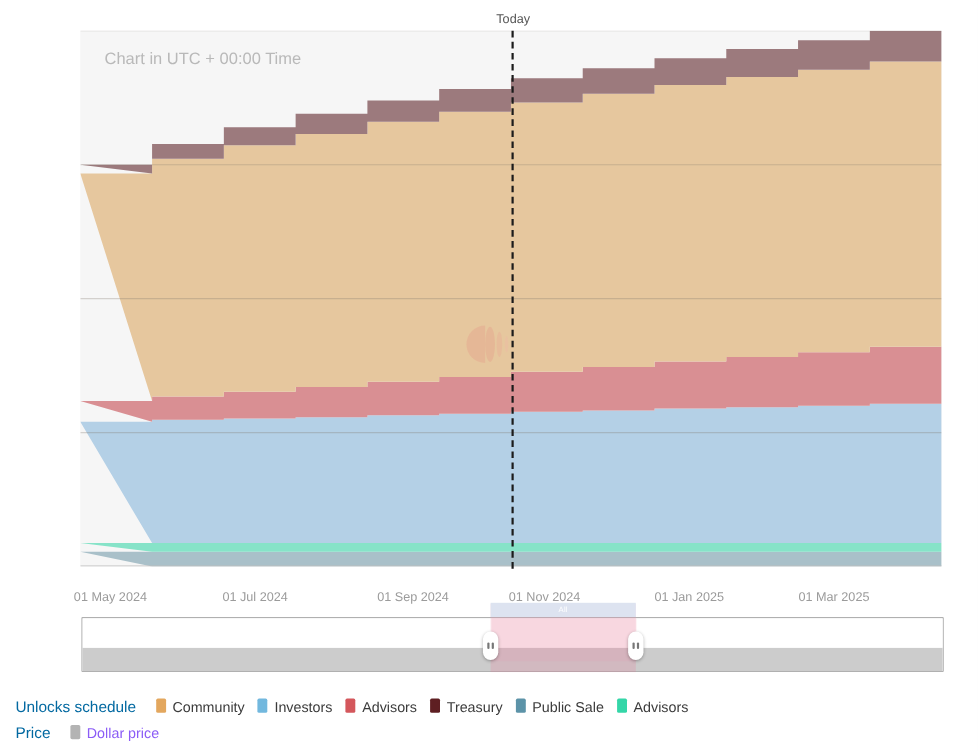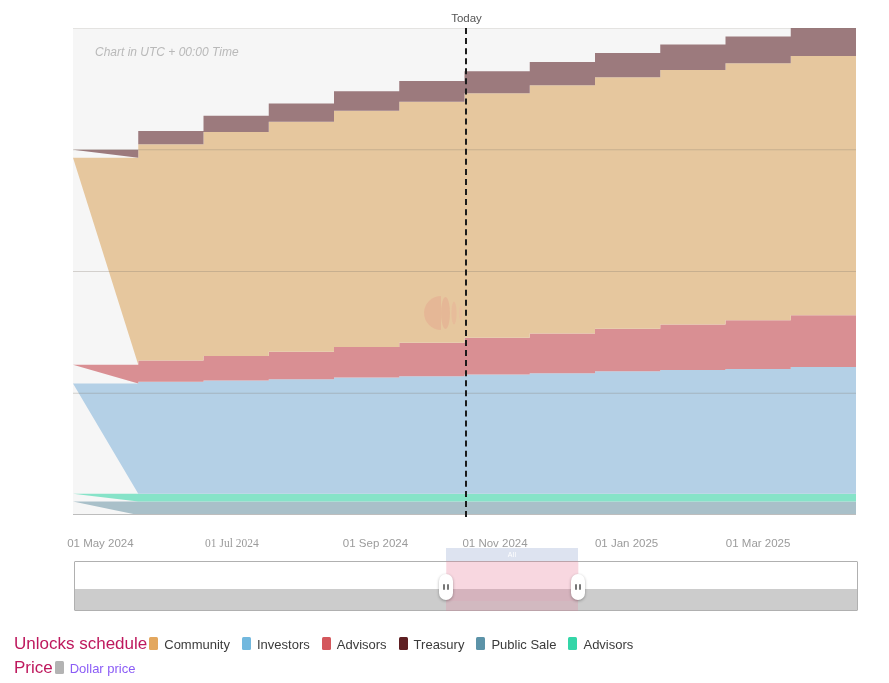--- a/index.html
+++ b/index.html
@@ -26,21 +26,21 @@
   }
   .ylab-col { position:absolute; left:0; top:0; width:68px; height:543px; }
   .xlab {
     position:absolute; top:537px; font-size:11.5px; color:#9b9b9b;
     transform: translateX(-50%); white-space:nowrap;
   }
 
   
   .utc-note {
     position:absolute; left:95px; top:45px;
-    font-size:12px; color:#b9b9b9; white-space:nowrap;font-style:italic;
+    font-size:15px; color:#b9b9b9; white-space:nowrap;
   }
 
   
   .today-line {
     position:absolute; top:28px; height:489px; width:0;
     border-left:2px dashed #1b1b1b;
   }
   .today-lbl {
     position:absolute; top:12px; font-size:11.5px; color:#555;
     transform:translateX(-50%); white-space:nowrap;
@@ -74,21 +74,21 @@
   .nav-handle i { display:block; width:1.6px; height:6px; background:#777; border-radius:1px; }
   .nav-tooltip {
     position:absolute; top:-13px; height:13px; background:#dde3f0;
     display:flex; align-items:center; justify-content:center;
     font-size:7px; color:#ffffff; letter-spacing:.2px;
   }
 
   
   .legend { position:absolute; left:14px; top:634px; display:flex; align-items:center; gap:0px; }
   .legend2 { position:absolute; left:14px; top:658px; display:flex; align-items:center; gap:0px; }
-  .lg-title { font-size:17px; color:#be185d; margin-right:2px; white-space:nowrap; }
+  .lg-title { font-size:14px; color:#0369a1; margin-right:18px; white-space:nowrap; }
   .lg-item { display:flex; align-items:flex-start; margin-right:12px; cursor:pointer; }
   .lg-swatch { width:9px; height:13px; border-radius:1.5px; margin-right:6px; }
   .lg-label { font-size:13px; color:#3b3b3b; white-space:nowrap; }
   .lg-label.dim { color:#8b5cf6; }
 </style>
 </head>
 <body>
 
 <div id="chart-root">
 
@@ -119,21 +119,21 @@
     </svg>
   </div>
 
   <div class="utc-note">Chart in UTC + 00:00 Time</div>
 
   <div class="today-line" id="todayLine" style="left: 464.5px;"></div>
   <div class="today-lbl" id="todayLbl" style="left: 466.5px;">Today</div>
 
   <div id="xaxis">
       <div class="xlab" style="left: 100.405px;">01 May 2024</div>
-      <div class="xlab" style="left: 231.949px; font-family: Liberation Serif, serif;">01 Jul 2024</div>
+      <div class="xlab" style="left: 231.949px;">01 Jul 2024</div>
       <div class="xlab" style="left: 363.493px; padding-left: 24px;">01 Sep 2024</div>
       <div class="xlab" style="left: 495.037px;">01 Nov 2024</div>
       <div class="xlab" style="left: 626.581px;">01 Jan 2025</div>
       <div class="xlab" style="left: 758.125px;">01 Mar 2025</div>
     </div>
 
   <div class="nav-wrap">
     <div class="nav-outline">
       <div class="nav-series-top"></div>
       <div class="nav-series-bot"></div>

